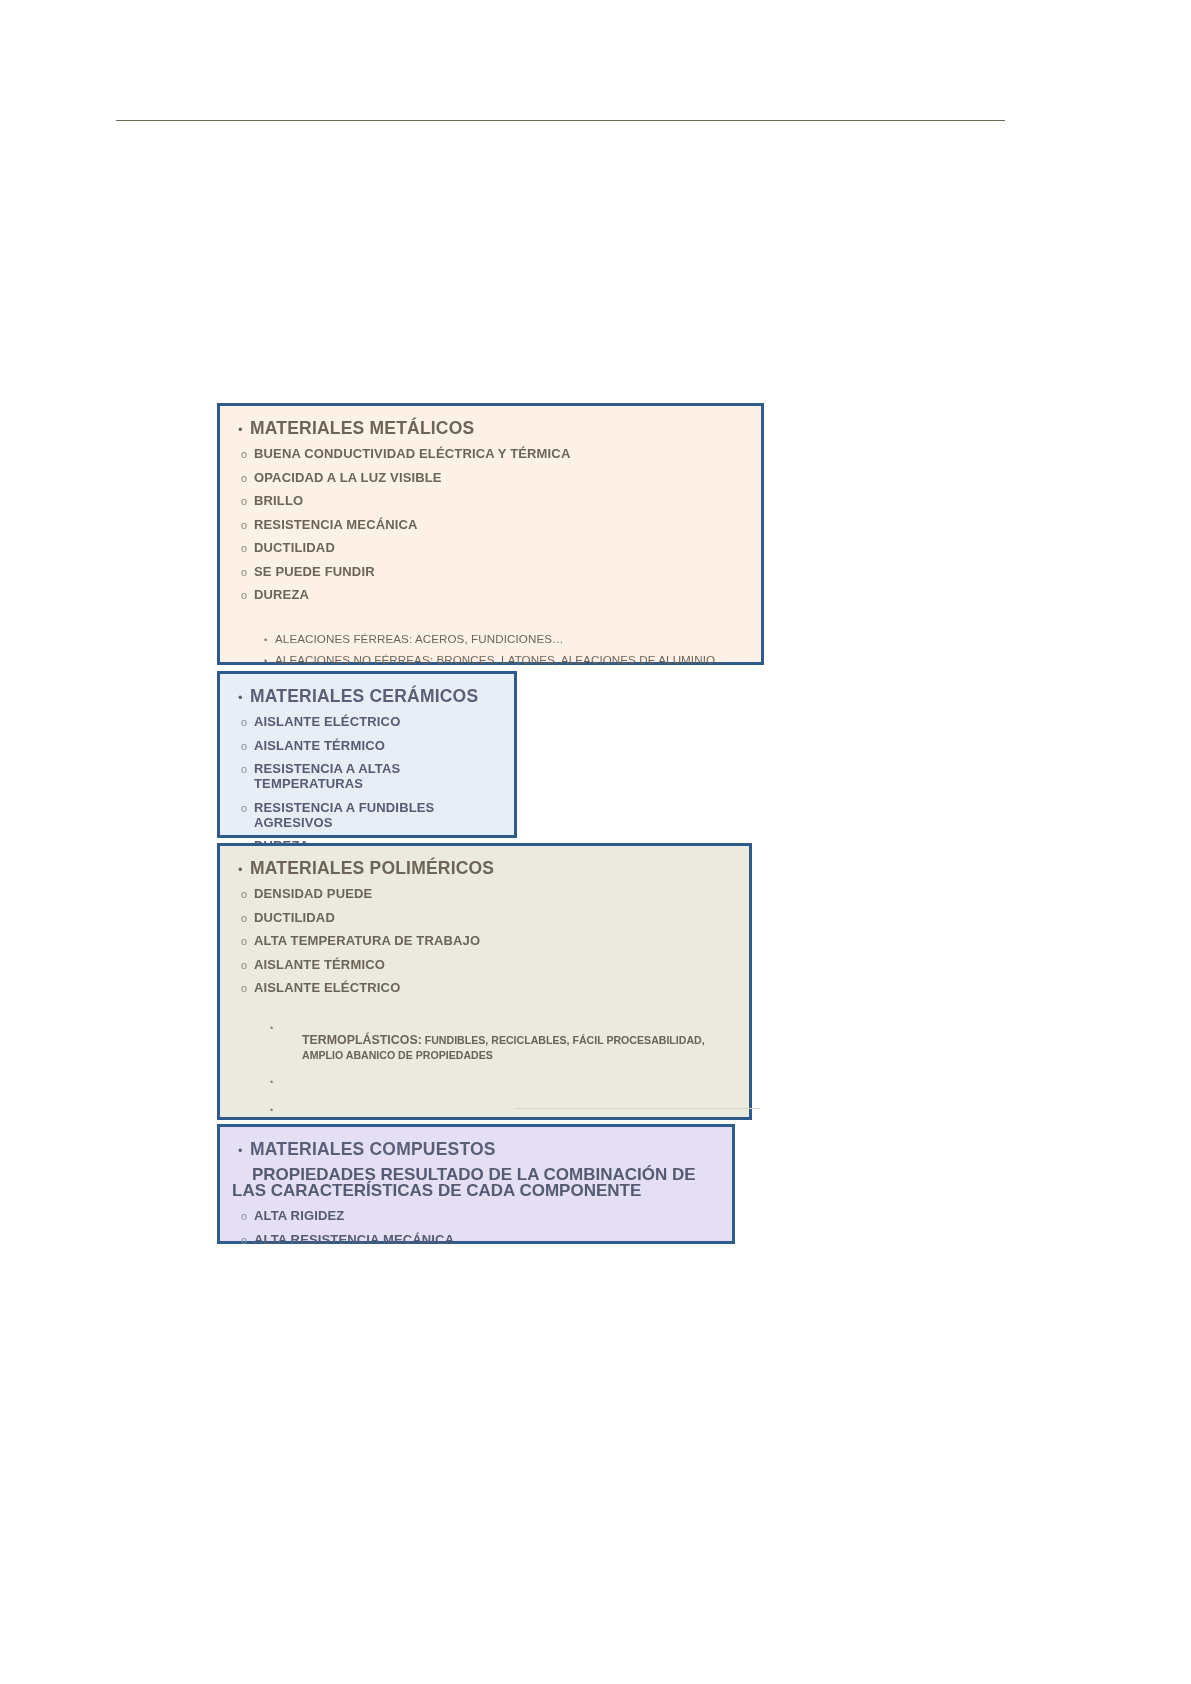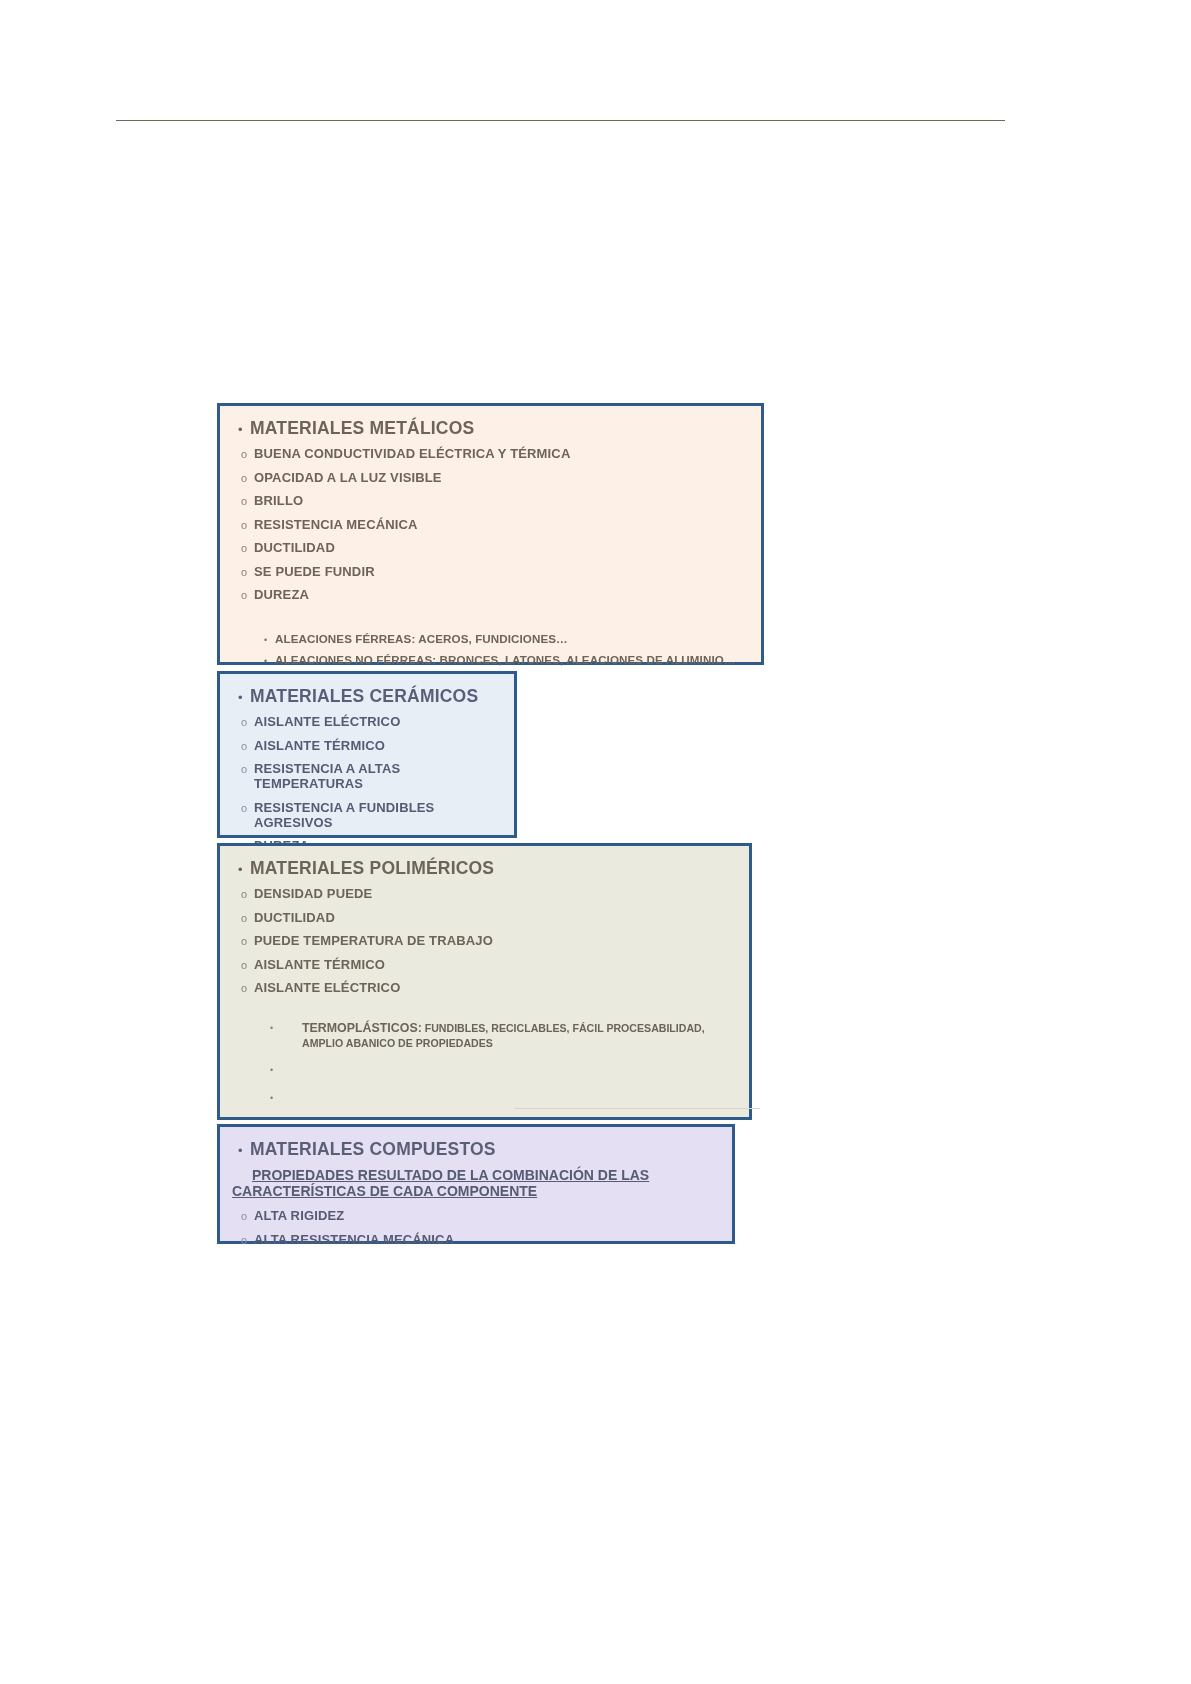--- a/index.html
+++ b/index.html
@@ -118,21 +118,21 @@
   }
   .lvl3 .bullet {
     width: 11px;
     flex: 0 0 11px;
     font-size: 9px;
     line-height: 1;
     color: #7a7163;
   }
   .lvl3 .txt {
     font-size: 11.6px;
-    font-weight: bold;
+    font-weight: normal;
     letter-spacing: .1px;
     color: #6d6458;
     white-space: nowrap;
   }
 
   
   .defs { margin-top: 26px; }
   .def-row {
     display: flex;
     align-items: flex-start;
@@ -145,37 +145,37 @@
     font-size: 9px;
     line-height: 15px;
     color: #8a8274;
   }
   .def-row .def-body {
     font-size: 10.6px;
     line-height: 14.5px;
     color: #6a6357;
     font-weight: bold;
     max-width: 440px;
+    margin-top: 12px;
   }
   .def-row .def-term {
     font-size: 12.4px;
     font-weight: bold;
     color: #6d6458;
   }
 
   
   .para {
-    font-size: 14px;
+    font-size: 17px;
     font-weight: bold;
     line-height: 16px;
     color: #555b73;
     margin: 2px 0 9px 0;
     text-indent: 20px;
     max-width: 478px;
-    text-decoration: underline;
   }
 
   
   .faint-line {
     position: absolute;
     left: 515px;
     top: 1108px;
     width: 245px;
     height: 0;
     border-top: 1px solid #d9d6c8;
@@ -274,21 +274,21 @@
   <div class="lvl2">
     <span class="bullet">o</span>
     <span class="txt">DENSIDAD PUEDE</span>
   </div>
   <div class="lvl2">
     <span class="bullet">o</span>
     <span class="txt">DUCTILIDAD</span>
   </div>
   <div class="lvl2">
     <span class="bullet">o</span>
-    <span class="txt">PUEDE TEMPERATURA DE TRABAJO</span>
+    <span class="txt">ALTA TEMPERATURA DE TRABAJO</span>
   </div>
   <div class="lvl2">
     <span class="bullet">o</span>
     <span class="txt">AISLANTE TÉRMICO</span>
   </div>
   <div class="lvl2">
     <span class="bullet">o</span>
     <span class="txt">AISLANTE ELÉCTRICO</span>
   </div>
 

